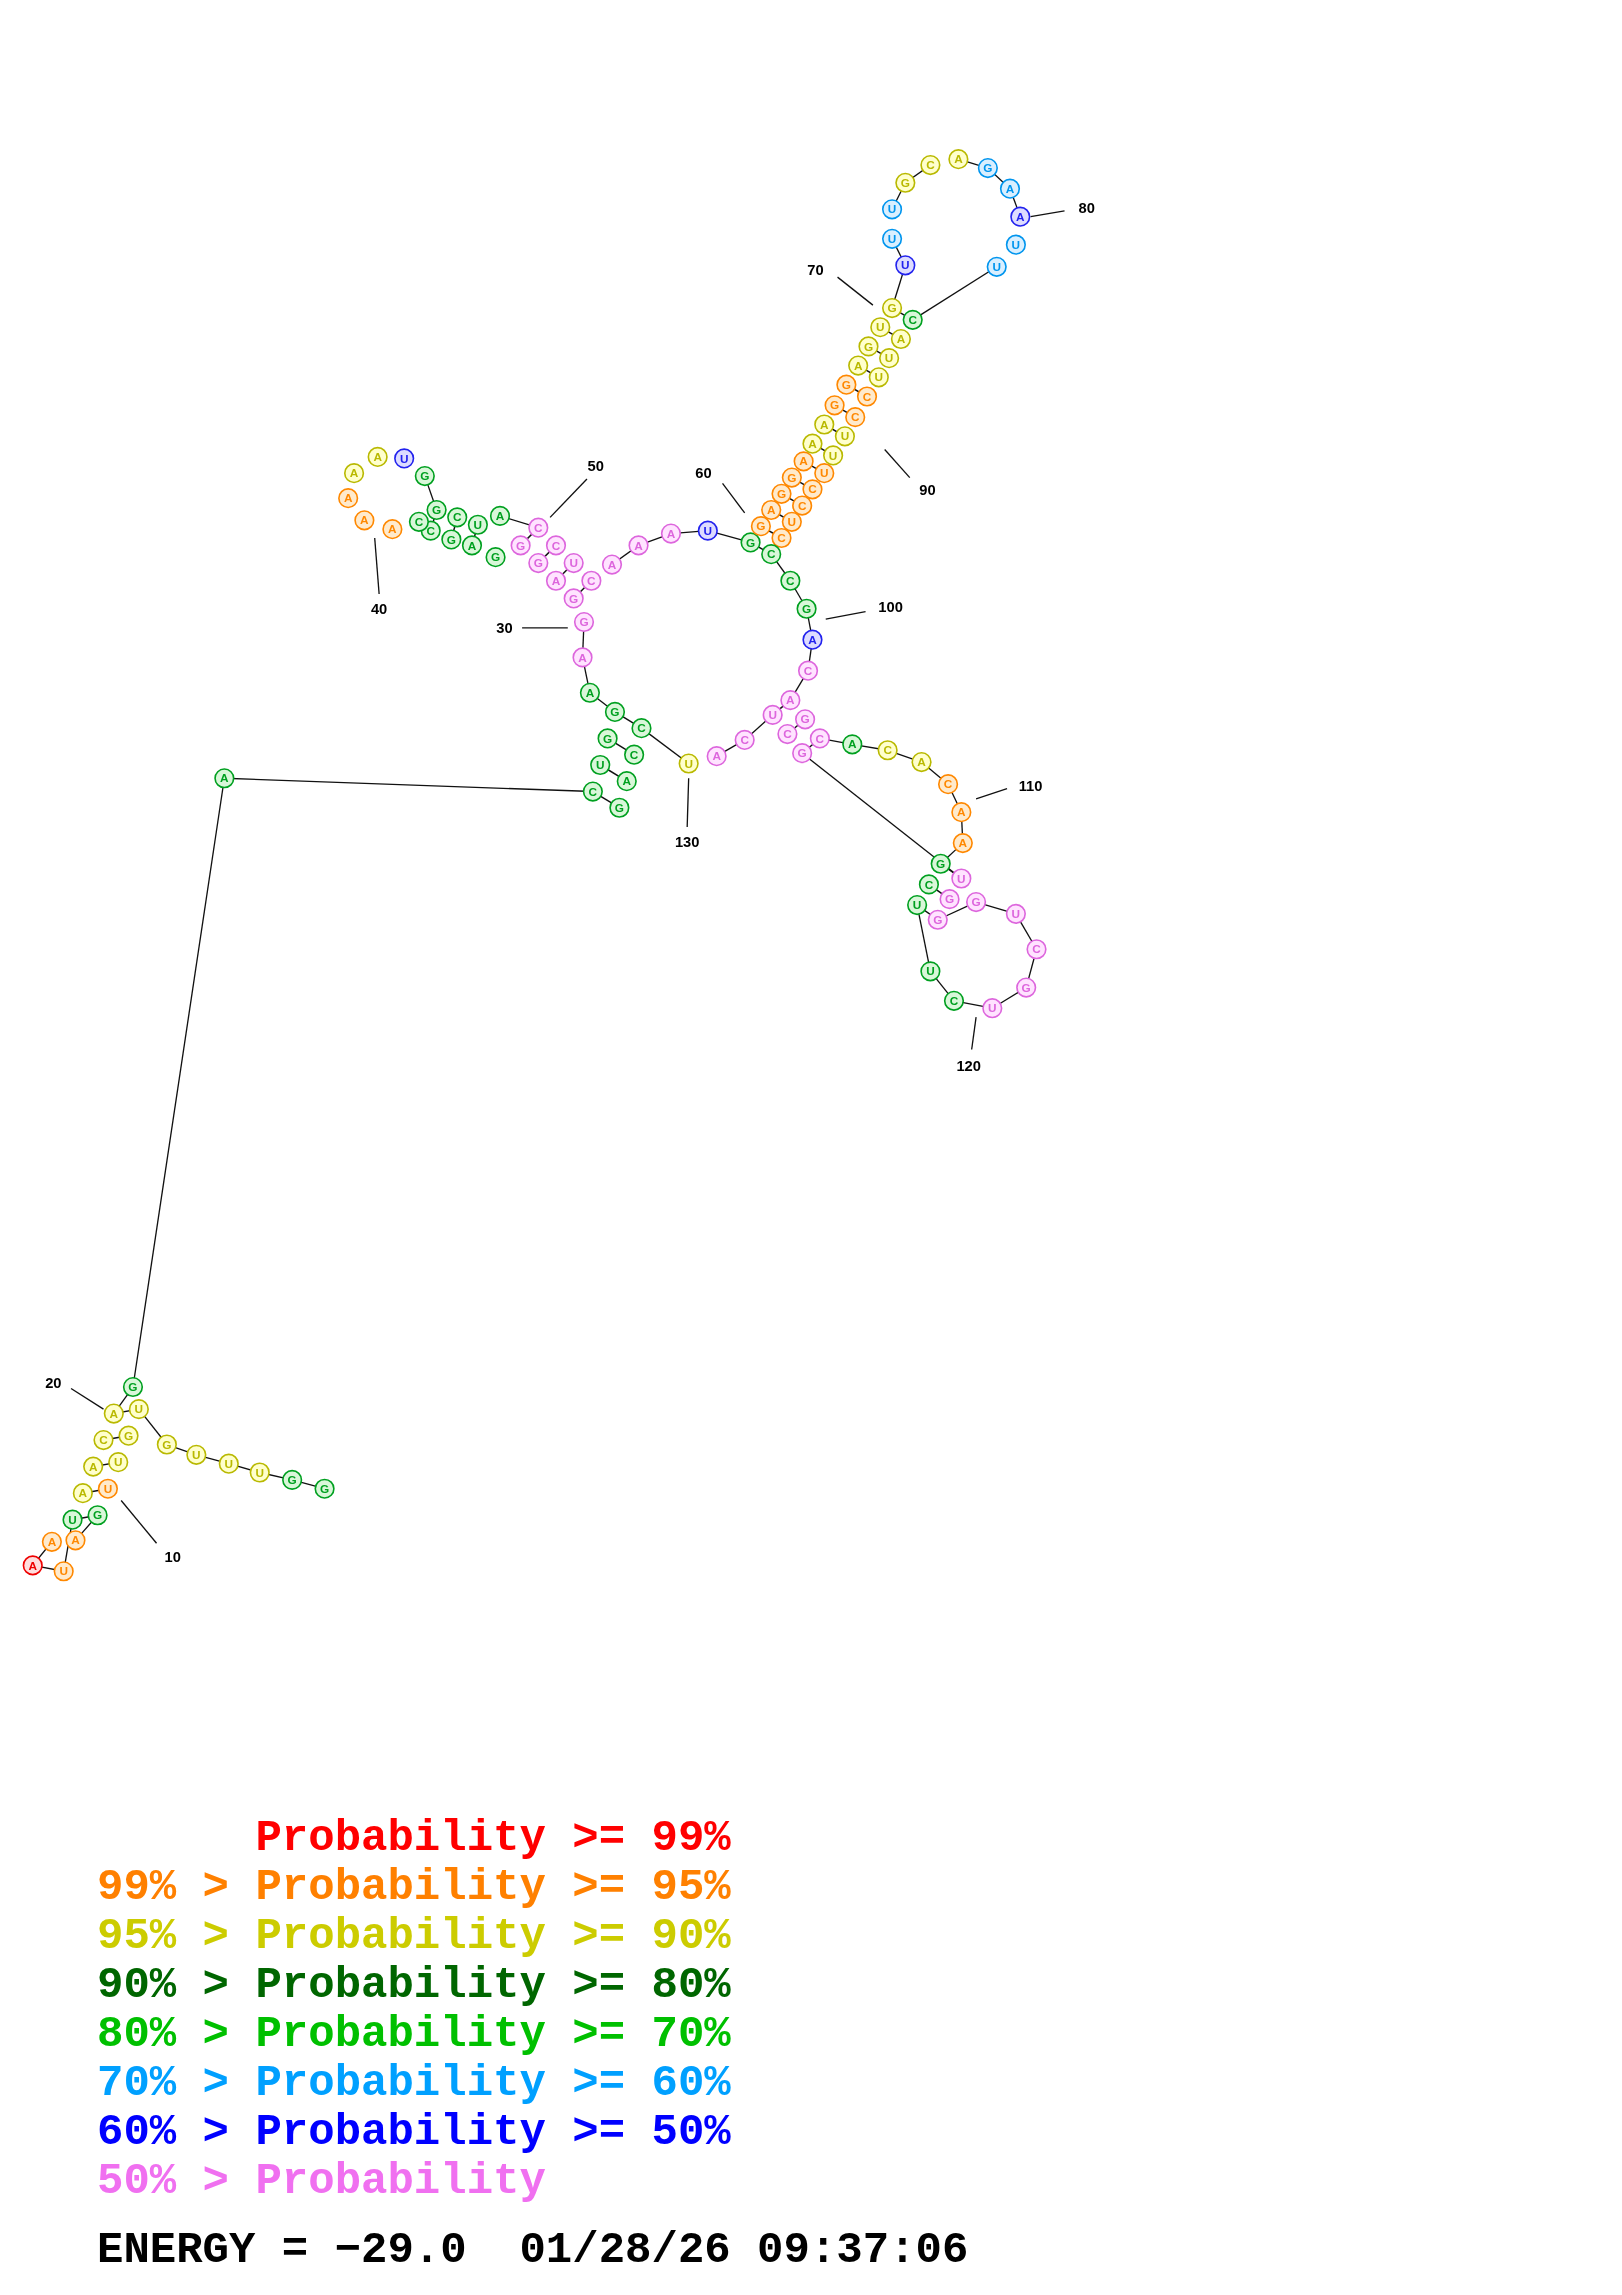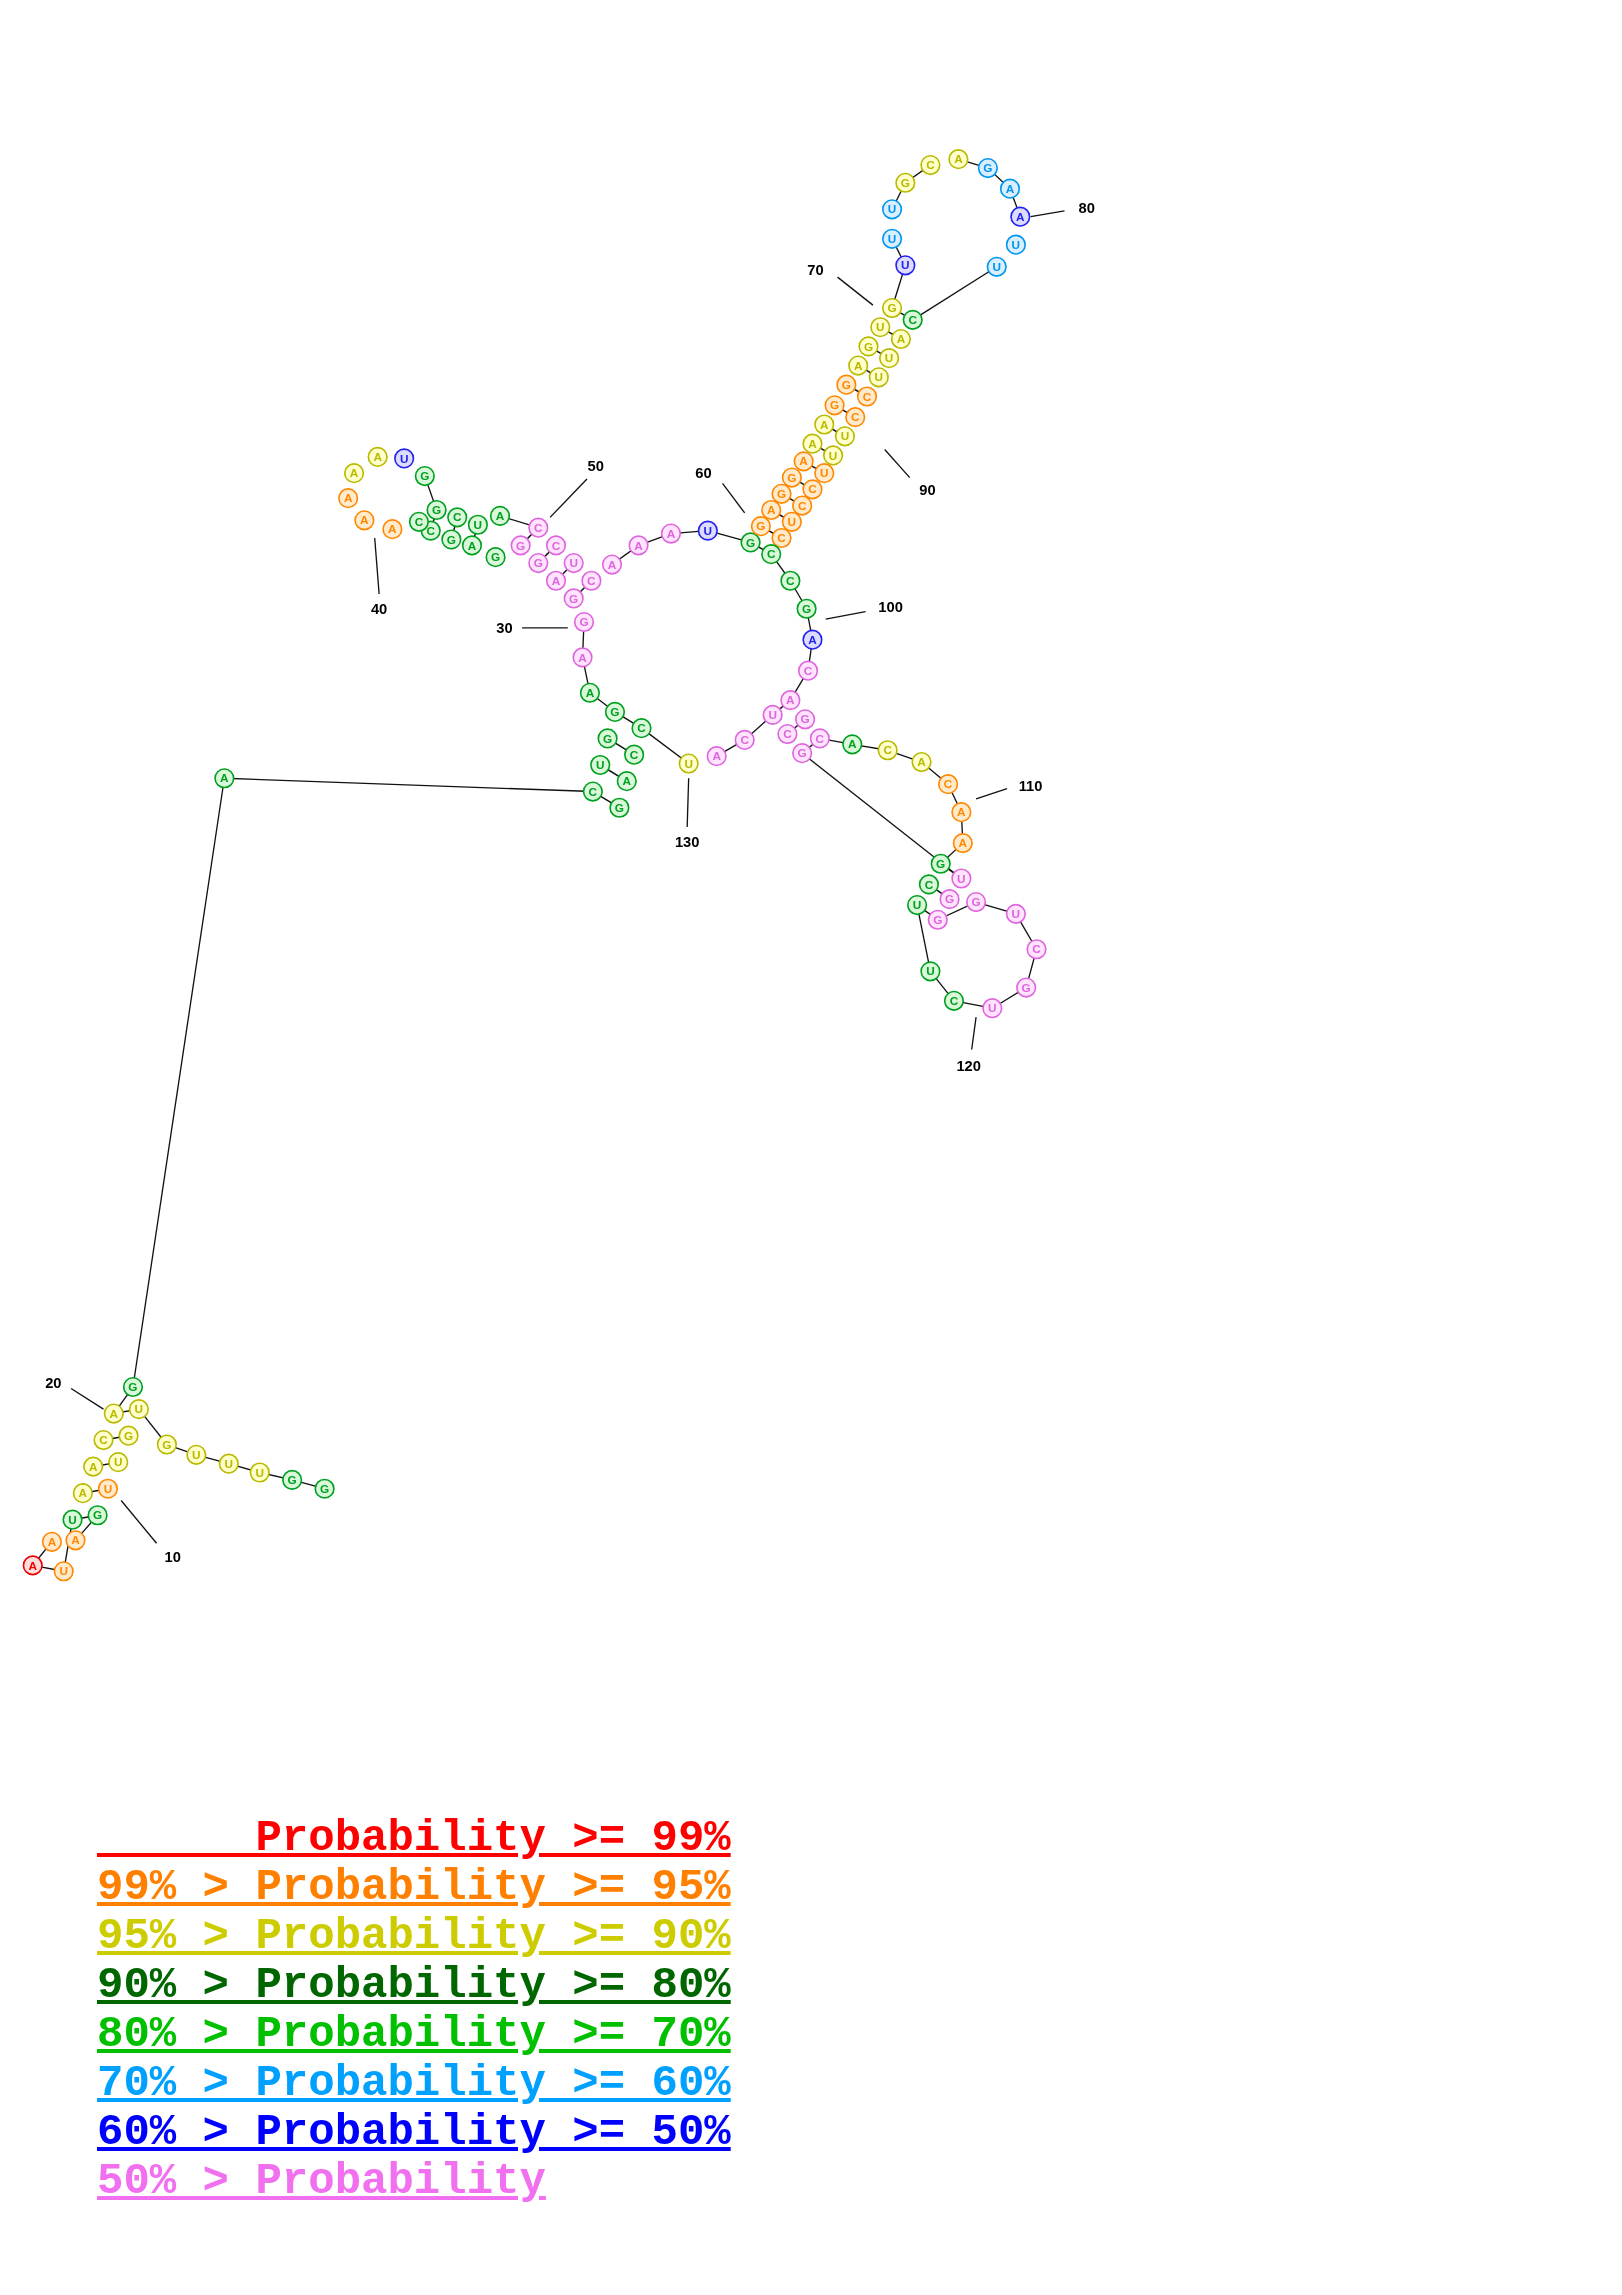--- a/index.html
+++ b/index.html
@@ -3,21 +3,21 @@
 <meta charset="utf-8">
 <title>RNA Structure Plot</title>
 <style>
   html,body{margin:0;padding:0;background:#ffffff;}
   .page{position:relative;width:1622px;height:2295px;background:#ffffff;overflow:hidden;
         font-family:"Liberation Sans","DejaVu Sans",sans-serif;}
   svg.plot{position:absolute;left:0;top:0;}
   .legend{position:absolute;left:97px;top:1814px;
           font:bold 44px/49px "Liberation Mono","DejaVu Sans Mono",monospace;
           white-space:pre;}
-  .legend div{white-space:pre;text-decoration:underline;}
+  .legend div{white-space:pre;}
   .energy{position:absolute;left:97px;top:2226px;color:#000000;
           font:bold 44px/49px "Liberation Mono","DejaVu Sans Mono",monospace;
           white-space:pre;}
 </style>
 </head>
 <body>
 
 <div class="page">
 
   <svg class="plot" width="1622" height="2295" viewBox="0 0 1100 1557" xmlns="http://www.w3.org/2000/svg">
@@ -670,15 +670,16 @@
         <text x="699" y="536.5">110</text>
         <line x1="659" y1="712" x2="662" y2="690" stroke="#111111" stroke-width="0.9"></line>
         <text x="657" y="726.5">120</text>
         <line x1="466" y1="561" x2="467" y2="528" stroke="#111111" stroke-width="0.9"></line>
         <text x="466" y="574.5">130</text>
       </g>
     </svg>
 
   <div class="legend"><div style="color: rgb(255, 0, 0);">      Probability &gt;= 99%</div><div style="color: rgb(255, 128, 0);">99% &gt; Probability &gt;= 95%</div><div style="color: rgb(204, 204, 0);">95% &gt; Probability &gt;= 90%</div><div style="color: rgb(0, 102, 0);">90% &gt; Probability &gt;= 80%</div><div style="color: rgb(0, 192, 0);">80% &gt; Probability &gt;= 70%</div><div style="color: rgb(0, 160, 255);">70% &gt; Probability &gt;= 60%</div><div style="color: rgb(0, 0, 255);">60% &gt; Probability &gt;= 50%</div><div style="color: rgb(240, 112, 240);">50% &gt; Probability</div></div>
 
+  <div class="energy">ENERGY = −29.0  01/28/26 09:37:06</div>
 
 </div>
 
 
 </body></html>

